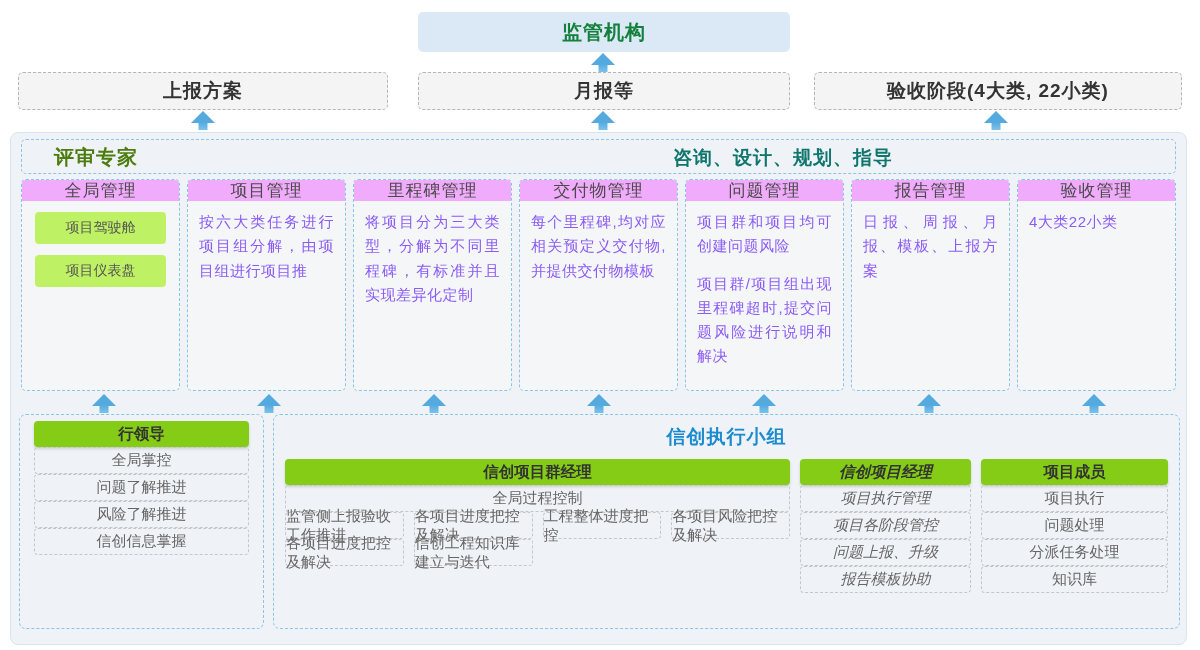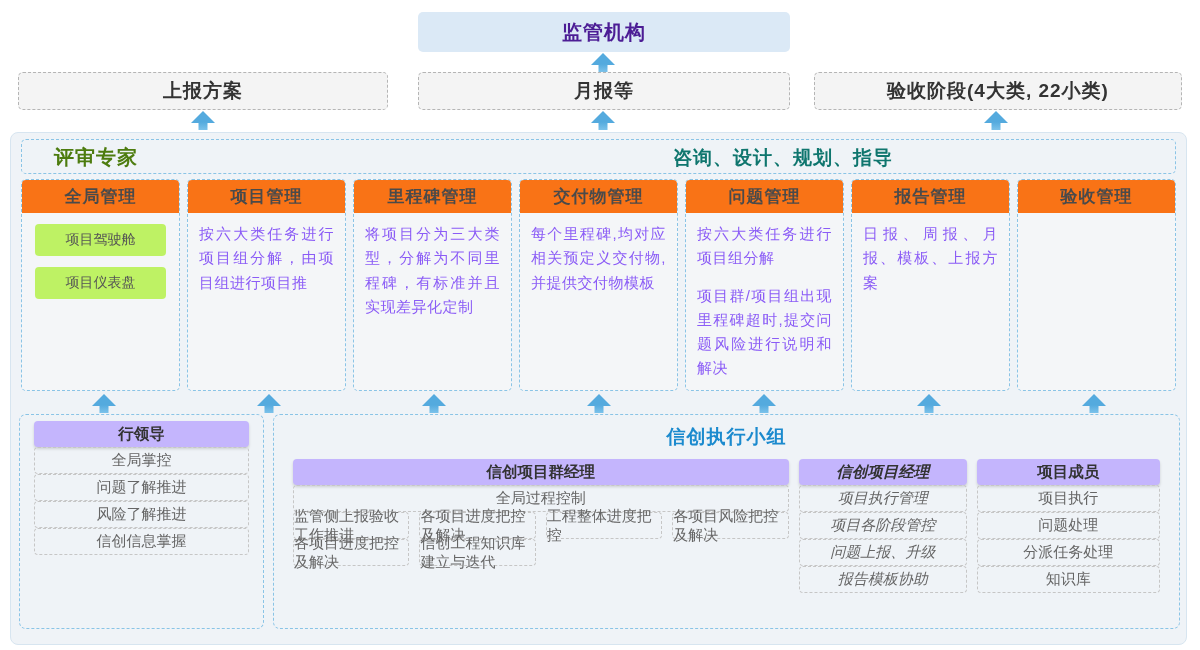--- a/index.html
+++ b/index.html
@@ -1,21 +1,21 @@
 <!DOCTYPE html>
 <html><head>
 <meta charset="utf-8">
 <style>
   * { margin:0; padding:0; box-sizing:border-box; }
   body { background:#fff; font-family:"Liberation Sans", sans-serif; }
   .canvas { position:relative; width:1200px; height:650px; background:#fff; overflow:hidden; }
 
   
   .top-box { position:absolute; left:418px; top:12px; width:372px; height:40px;
-    background:#dbe9f6; border-radius:5px; color:#4c1d95; font-size:20px; font-weight:bold;
+    background:#dbe9f6; border-radius:5px; color:#15803d; font-size:20px; font-weight:bold;
     display:flex; align-items:center; justify-content:center; letter-spacing:1px; }
 
   
   .report-box { position:absolute; top:72px; height:38px; background:#f4f4f4;
     border:1.6px dashed #b5b5b5; border-radius:5px; color:#333; font-size:19px; font-weight:bold;
     display:flex; align-items:center; justify-content:center; letter-spacing:1px; }
   .report-1 { left:18px;  width:370px; }
   .report-2 { left:418px; width:372px; }
   .report-3 { left:814px; width:368px; }
 
@@ -36,42 +36,42 @@
     border:1.6px dashed #8ac4e6; border-radius:5px; }
   .experts-left { position:absolute; left:32px; top:0; height:35px; display:flex; align-items:center;
     color:#4d7c0f; font-size:20px; font-weight:bold; letter-spacing:1px; }
   .experts-right { position:absolute; left:66%; top:0; height:35px; transform:translateX(-50%);
     display:flex; align-items:center; color:#0f766e; font-size:19px; font-weight:bold; letter-spacing:1px; }
 
   
   .modules { position:absolute; left:10px; right:10px; top:46px; height:212px;
     display:grid; grid-template-columns:repeat(7,1fr); gap:7px; }
   .module { border:1.6px dashed #8ac4e6; border-radius:5px; background:#f4f6f8; overflow:hidden; }
-  .module-header { height:33px; background:#f97316; color:#4a4a4a; font-size:17px; font-weight:bold;
+  .module-header { height:21px; background:#f0abfc; color:#4a4a4a; font-size:17px; font-weight:normal;
     display:flex; align-items:center; justify-content:center; letter-spacing:1px; }
   .module-body { padding:9px 11px; color:#8b5cf6; font-size:15px; line-height:1.62;
     text-align:justify; text-justify:inter-character; letter-spacing:0.5px; }
   .module-body p + p { margin-top:13px; }
   .gray-box { margin:11px 13px 0 13px; height:32px; background:#bef264; border-radius:4px;
     color:#555; font-size:14px; display:flex; align-items:center; justify-content:center; }
 
   
   .arrows-row { position:absolute; left:10px; right:10px; top:261px; height:19px;
     display:grid; grid-template-columns:repeat(7,1fr); }
   .arrows-row .arrow-up { justify-self:center; }
 
   
   .group { position:absolute; top:281px; height:215px; border:1.6px dashed #8ac4e6;
     border-radius:7px; padding:6px 14px; }
   .leader-group { left:8px; width:245px; }
-  .exec-group { left:262px; right:6px; padding:6px 19px; }
+  .exec-group { left:262px; right:6px; padding:6px 11px; }
   .group-title { height:32px; display:flex; align-items:center; justify-content:center;
     color:#1b8ace; font-size:19px; font-weight:bold; letter-spacing:1px; margin-bottom:6px; }
 
-  .role-card { height:26px; background:#c4b5fd; border-radius:4px; box-shadow:0 2px 3px rgba(0,0,0,0.15);
+  .role-card { height:26px; background:#84cc16; border-radius:4px; box-shadow:0 2px 3px rgba(0,0,0,0.15);
     color:#333; font-size:15.5px; font-weight:bold; display:flex; align-items:center; justify-content:center; }
   .duty { height:27px; border:1.5px dashed #c6c6c6; border-radius:4px; color:#666; font-size:15px;
     display:flex; align-items:center; justify-content:center; }
 
   .exec-cols { display:flex; gap:10px; }
   .exec-col-a { flex:508 0 0; }
   .exec-col-b { flex:172 0 0;font-style:italic; }
   .exec-col-c { flex:188 0 0; }
   .duty-grid { display:grid; grid-template-columns:1fr 1fr 1fr 1fr; column-gap:10px; }
   .duty-grid .span2 { grid-column:1 / -1; }
@@ -137,34 +137,37 @@
       <div class="module">
         <div class="module-header">交付物管理</div>
         <div class="module-body">
             <p>每个里程碑,均对应相关预定义交付物,并提供交付物模板</p>
           </div>
       </div>
 
       <div class="module">
         <div class="module-header">问题管理</div>
         <div class="module-body">
-          <p>按六大类任务进行项目组分解</p>
+          <p>项目群和项目均可创建问题风险</p>
           <p>项目群/项目组出现里程碑超时,提交问题风险进行说明和解决</p>
         </div>
       </div>
 
       <div class="module">
         <div class="module-header">报告管理</div>
         <div class="module-body">
             <p>日报、周报、月报、模板、上报方案</p>
           </div>
       </div>
 
       <div class="module">
         <div class="module-header">验收管理</div>
+        <div class="module-body">
+            <p>4大类22小类</p>
+          </div>
       </div>
     </div>
 
     <div class="arrows-row">
       <div class="arrow-up">
           <span class="head"></span>
           <span class="stem"></span>
         </div>
       <div class="arrow-up">
           <span class="head"></span>

